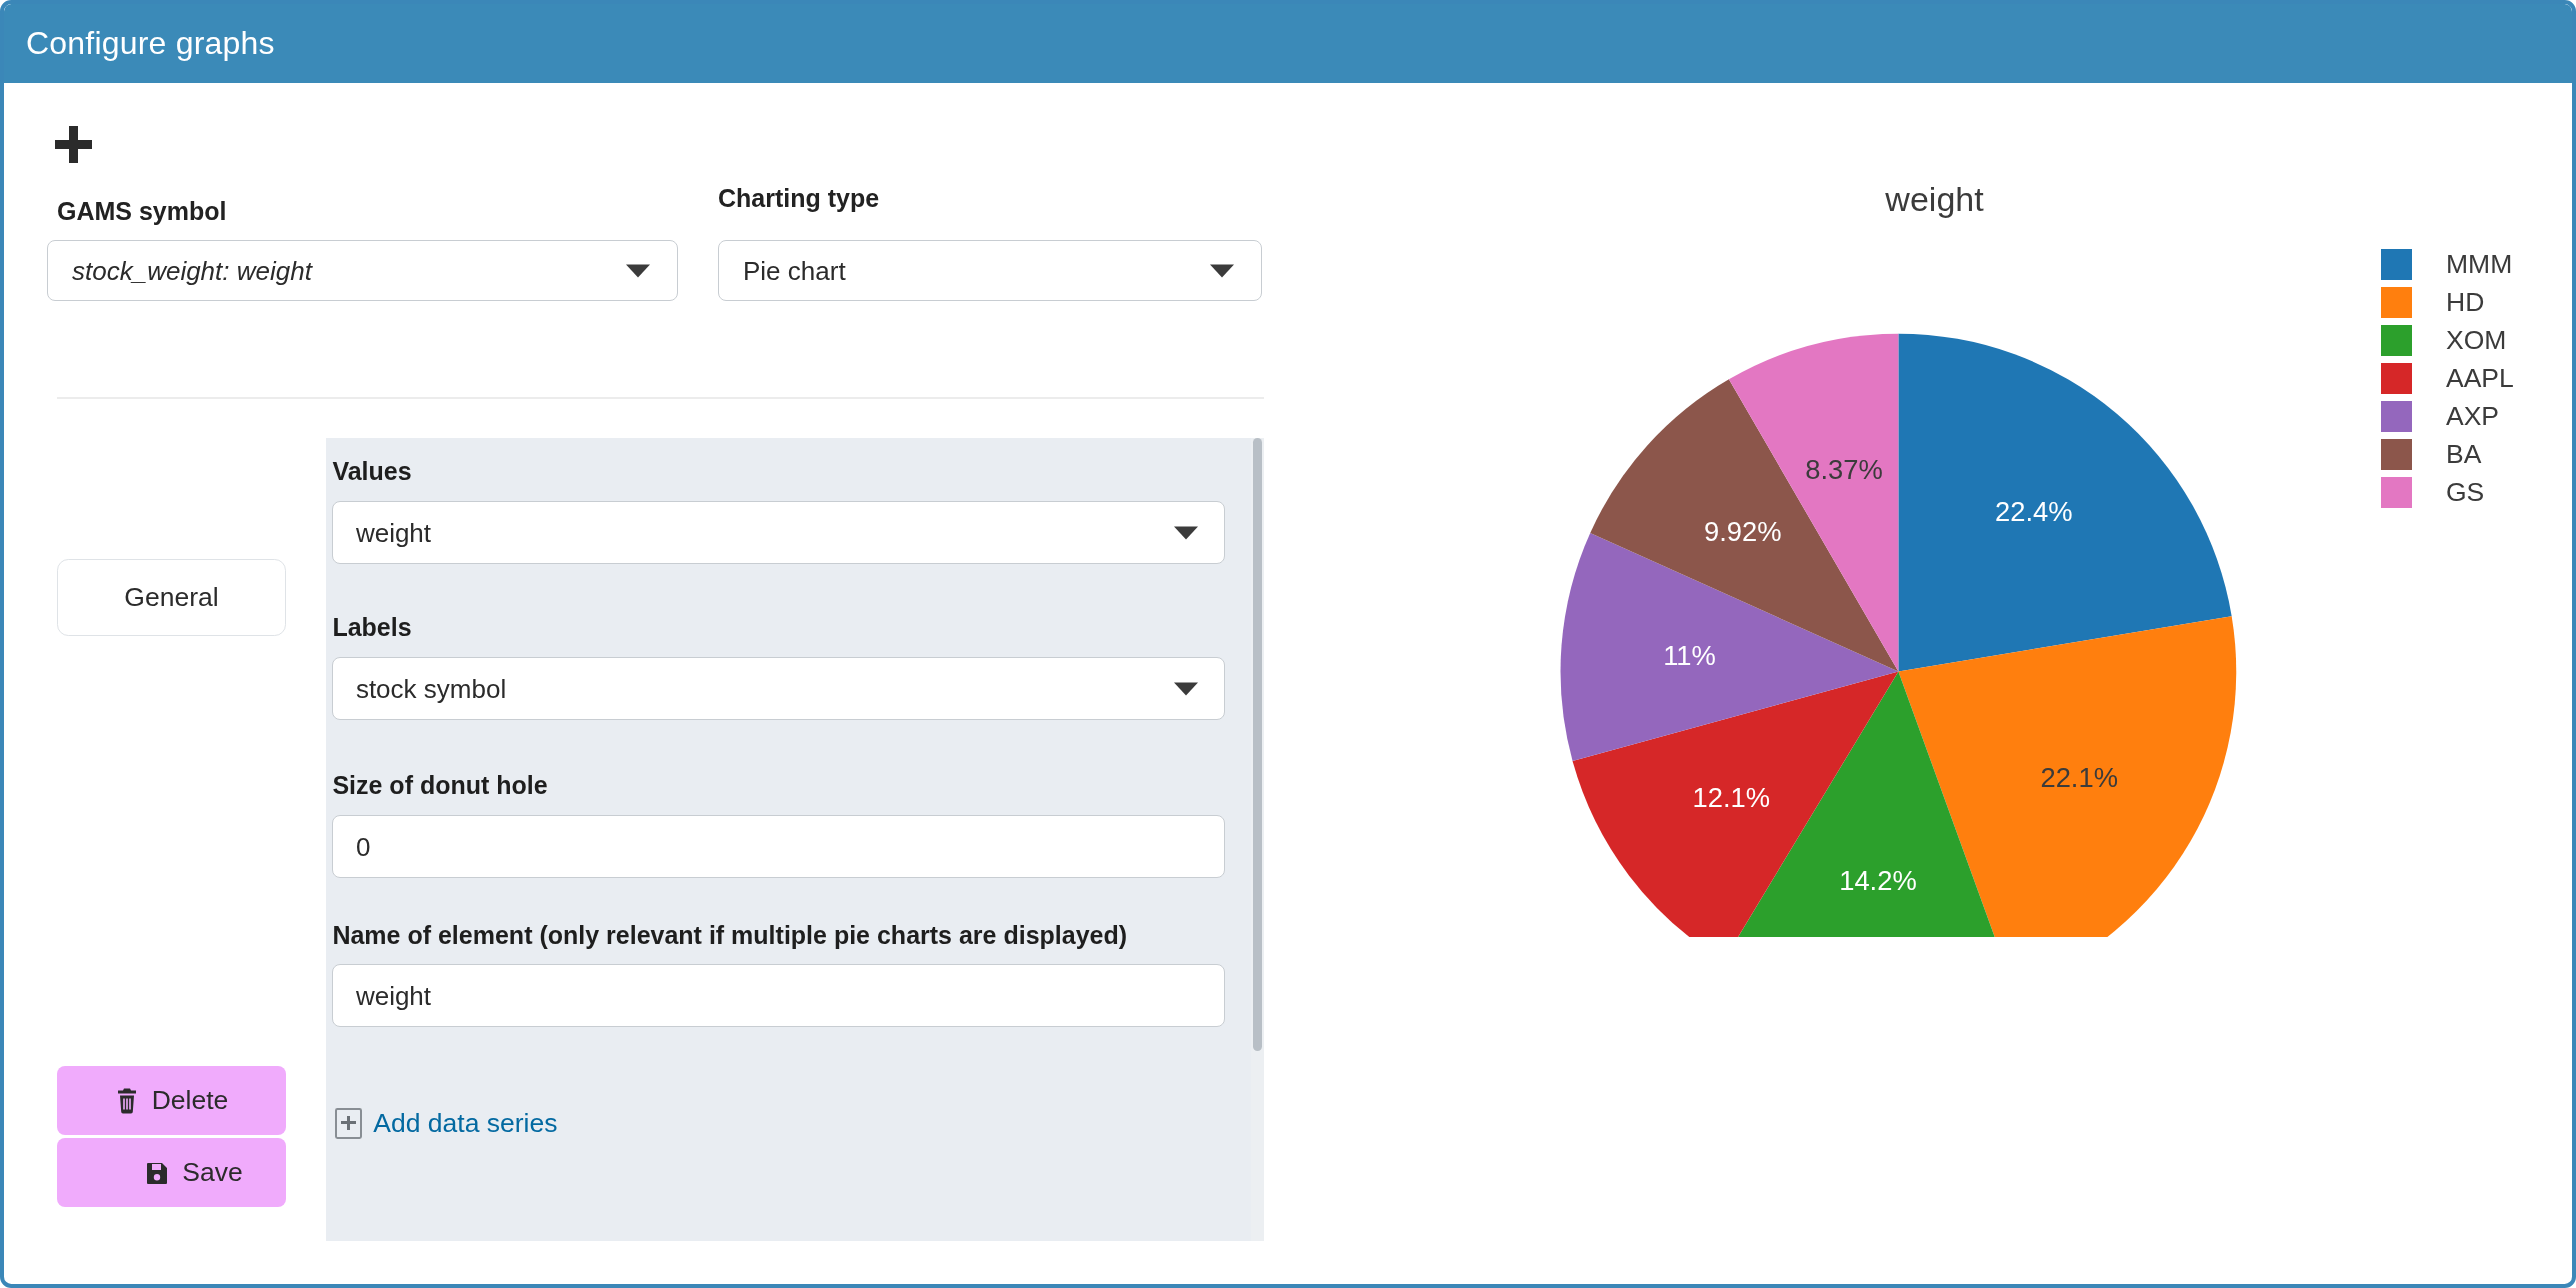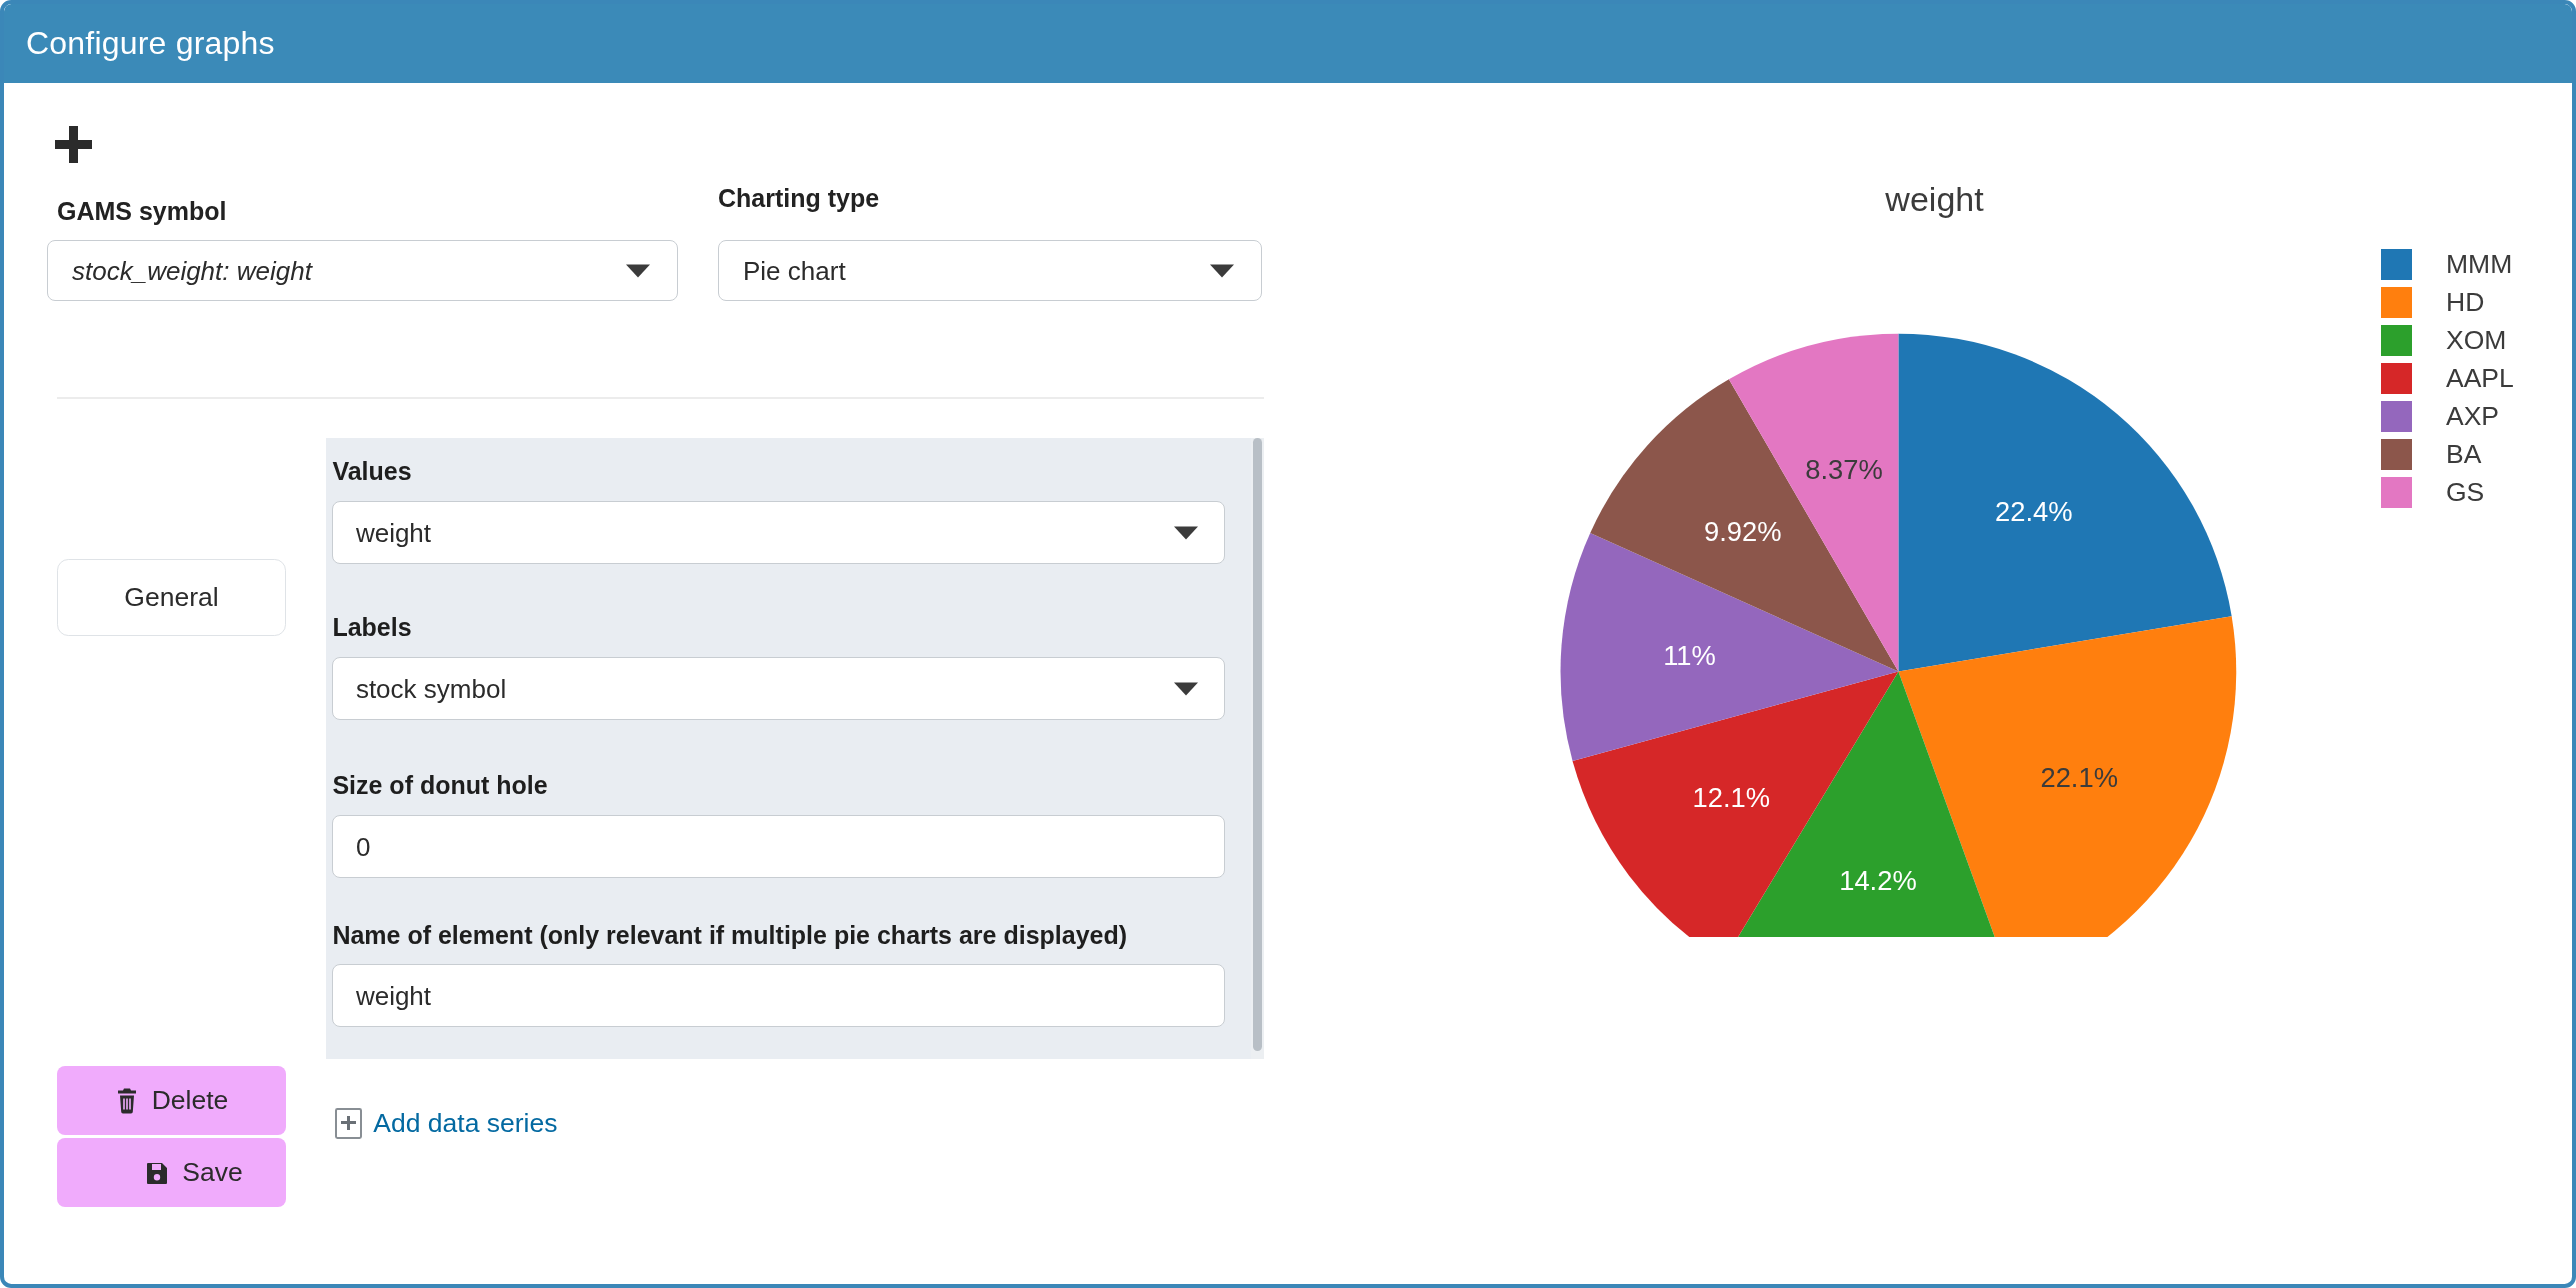--- a/index.html
+++ b/index.html
@@ -91,21 +91,21 @@
   #tab-main {
     top: 451px;
     background: #e9edf2;
     box-shadow: inset 0 -2.4px 4.8px rgba(0,0,0,0.07);
   }
   #tab-general { top: 555px; background: #ffffff; }
 
   
   #panel {
     position: absolute; left: 322px; top: 434px;
-    width: 938px; height: 621px;
+    width: 938px; height: 803px;
     background: #e9edf2;
     overflow: hidden;
   }
   #panel-scroll-track {
     position: absolute; right: 0; top: 0;
     width: 13px; height: 100%;
     background: #eceff2;
   }
   #panel-scroll-thumb {
     position: absolute; right: 2.4px; top: 0px;

